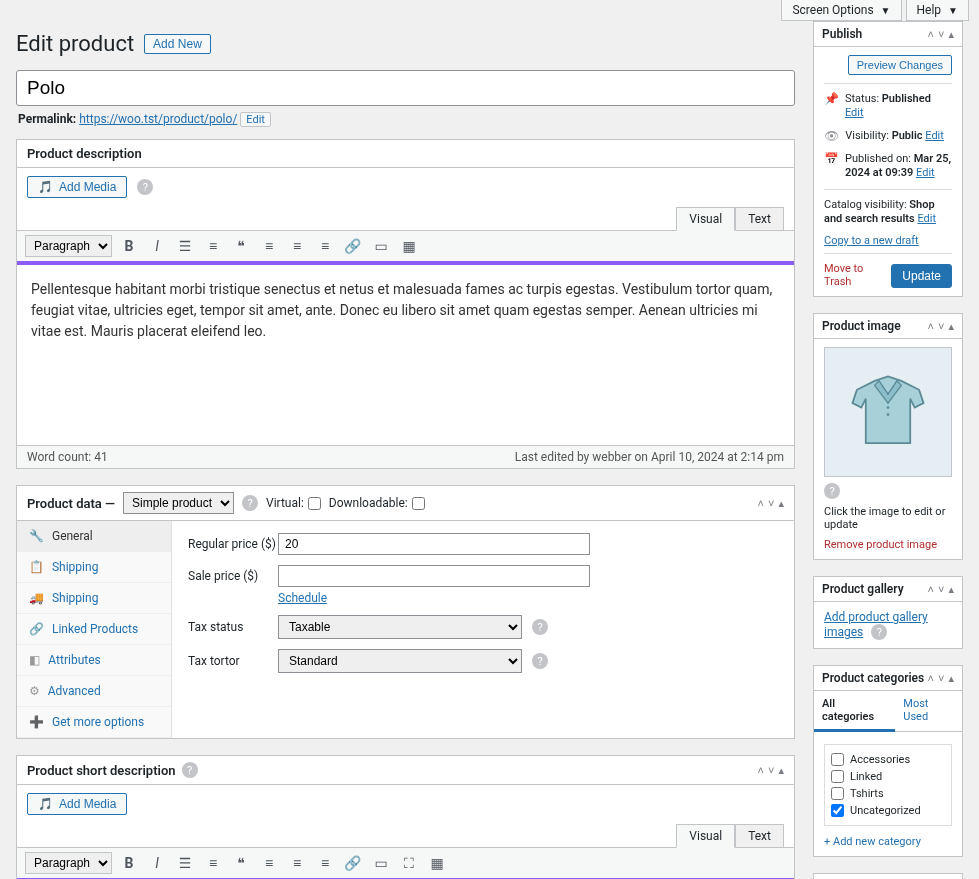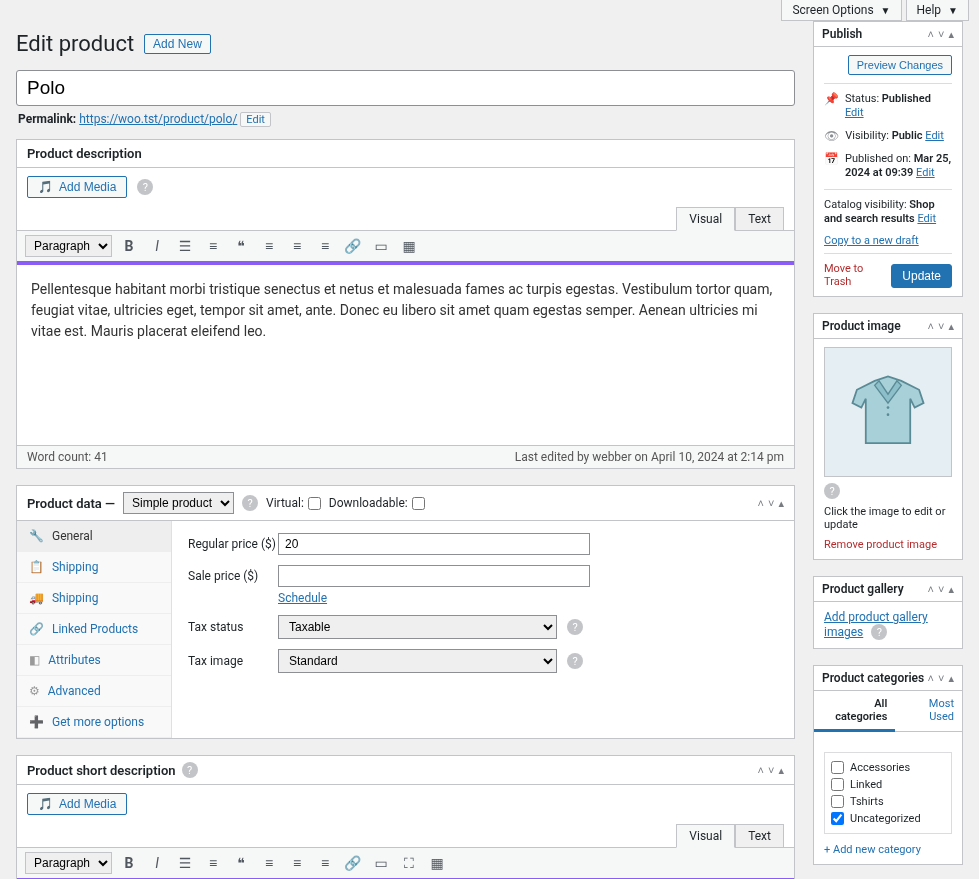--- a/index.html
+++ b/index.html
@@ -43,40 +43,40 @@
 .pd-body { display: flex; min-height: 150px; }
 .pd-tabs { width: 155px; border-right: 1px solid #e0e0e0; background: #f9f9f9; }
 .pd-tab { padding: 8px 12px; font-size: 12px; display: flex; align-items: center; gap: 8px; border-bottom: 1px solid #eee; cursor: pointer; color: #2271b1; }
 .pd-tab.active { background: #eee; color: #333; }
 .pd-tab .tab-ico { color: #999; font-size: 12px; }
 .pd-tab.active .tab-ico { color: #555; }
 .pd-content { flex: 1; padding: 12px 16px; }
 .form-row { display: flex; align-items: center; margin-bottom: 10px; }
 .form-row label { width: 90px; font-size: 12px; flex-shrink: 0; }
 .form-row input[type=text] { width: 312px; padding: 3px 6px; border: 1px solid #8c8f94; font-size: 12px; }
-.form-row select { width: 279px; padding: 3px 6px; border: 1px solid #8c8f94; font-size: 12px; }
+.form-row select { width: 244px; padding: 3px 6px; border: 1px solid #8c8f94; font-size: 12px; }
 .schedule-link { font-size: 12px; text-decoration: underline; margin-left: 90px; display: block; margin-top: -6px; margin-bottom: 10px; }
 
 .right-col .postbox { width: 150px; font-size: 12px; }
 .right-col .postbox-header { padding: 5px 8px; }
 .right-col .postbox-header h2 { font-size: 12px; }
 .pb-inside { padding: 8px 10px; }
 .pub-row { display: flex; gap: 6px; align-items: flex-start; margin-bottom: 8px; font-size: 11px; line-height: 1.3; }
 .pub-row .pico { color: #8c8f94; font-size: 12px; flex-shrink: 0; }
 .pub-row b { font-weight: 600; }
 .pub-actions { display: flex; justify-content: space-between; align-items: flex-end; padding-top: 8px; border-top: 1px solid #dcdcde; margin-top: 6px; }
 .trash-link { color: #b32d2e; cursor: pointer; font-size: 11px; }
 .copy-link { font-size: 11px; cursor: pointer; display: block; margin-bottom: 6px; }
 .btn-primary { background: #2271b1; border: 1px solid #2271b1; color: #fff; padding: 4px 10px; font-size: 12px; border-radius: 3px; cursor: pointer; }
 .btn-secondary { background: #f6f7f7; border: 1px solid #2271b1; color: #2271b1; padding: 3px 8px; font-size: 11px; border-radius: 2px; cursor: pointer; }
 .preview-btn-wrap { text-align: right; padding-bottom: 8px; border-bottom: 1px solid #dcdcde; margin-bottom: 8px; }
 .product-img { width: 100%; height: 130px; background: #e5eef2; border: 1px solid #c3c4c7; display: flex; align-items: center; justify-content: center; }
 .img-caption { font-size: 11px; padding: 6px 0; }
 .remove-img { font-size: 11px; color: #b32d2e; cursor: pointer; }
-.cat-tabs { display: flex; border-bottom: 1px solid #c3c4c7; margin: -8px -10px 20px; text-align: right; }
+.cat-tabs { display: flex; border-bottom: 1px solid #c3c4c7; margin: -8px -10px 12px; }
 .cat-tab { padding: 6px 8px; font-size: 11px; cursor: pointer; }
 .cat-tab.active { border-bottom: 3px solid #2271b1; font-weight: 600; margin-bottom: -1px; }
 .cat-tab:not(.active) { color: #2271b1; }
 .cat-list { border: 1px solid #dcdcde; padding: 6px; margin-bottom: 8px; }
 .cat-list label { display: flex; gap: 6px; font-size: 11px; padding: 2px 0; }
 .cat-list input[type=checkbox] { width: 13px; height: 13px; }
 .add-cat-link { font-size: 11px; color: #2271b1; cursor: pointer; }
 </style>
 </head>
 <body>
@@ -204,21 +204,21 @@
             <label>Sale price ($)</label>
             <input type="text" value="" style="">
           </div>
           <a class="schedule-link">Schedule</a>
           <div class="form-row">
             <label>Tax status</label>
             <select><option>Taxable</option></select>
             <span class="help-dot" style="margin-left:10px">?</span>
           </div>
           <div class="form-row">
-            <label>Tax image</label>
+            <label>Tax tortor</label>
             <select><option>Standard</option></select>
             <span class="help-dot" style="margin-left:10px">?</span>
           </div>
         </div>
       </div>
     </div>
 
     
     <div class="postbox">
       <div class="postbox-header">

